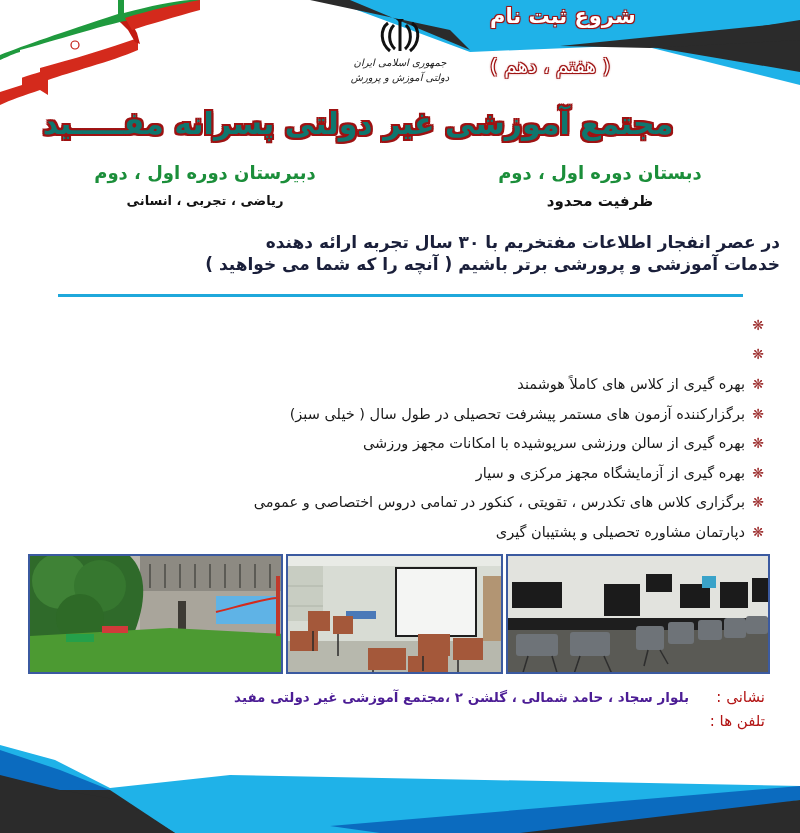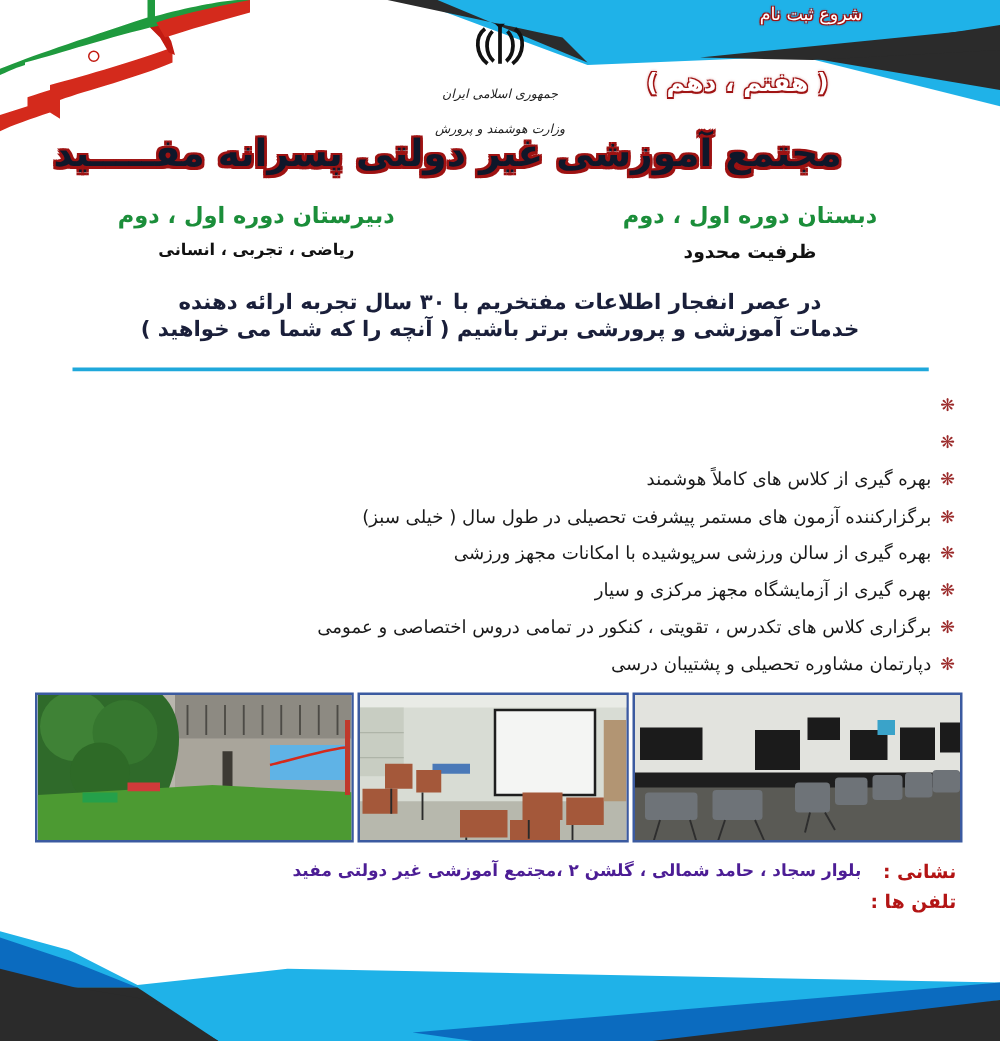--- a/index.html
+++ b/index.html
@@ -5,52 +5,52 @@
     * { box-sizing: border-box; margin: 0; padding: 0; }
     html, body { width: 800px; height: 833px; overflow: hidden; background: #ffffff; }
     body { position: relative; font-family: "DejaVu Sans", sans-serif; direction: rtl; }
     .poster { position: absolute; left: 0; top: 0; width: 800px; height: 833px; background: #fff; overflow: hidden; }
     .bg-svg { position: absolute; left: 0; top: 0; }
 
     .flag { position: absolute; left: 0; top: 0; width: 200px; height: 125px; }
 
     .emblem { position: absolute; left: 345px; top: 15px; width: 110px; text-align: center; }
     .emblem svg { display: block; margin: 0 auto; }
-    .emblem .line { font-family: "DejaVu Serif", serif; font-size: 10px; color: #222; font-style: italic; line-height: 15px; margin-top: 13px; }
-
-    .reg-title { position: absolute; right: 110px; top: 4px; width: 200px; text-align: right; font-size: 14px; font-weight: normal; color: #d4dc2a; color: #fbe94e; -webkit-text-stroke: 0; text-shadow: 0 0 2px #a01414, 0 0 2px #a01414, 1px 1px 0 #a01414, -1px -1px 0 #a01414, 1px -1px 0 #a01414, -1px 1px 0 #a01414; }
+    .emblem .line { font-family: "DejaVu Serif", serif; font-size: 10px; color: #222; font-style: italic; line-height: 15px; }
+
+    .reg-title { position: absolute; right: 110px; top: 4px; width: 200px; text-align: left; font-size: 21px; font-weight: bold; color: #d4dc2a; color: #fbe94e; -webkit-text-stroke: 0; text-shadow: 0 0 2px #a01414, 0 0 2px #a01414, 1px 1px 0 #a01414, -1px -1px 0 #a01414, 1px -1px 0 #a01414, -1px 1px 0 #a01414; }
     .reg-title span { color: #fff; }
-    .grades { position: absolute; right: 110px; top: 54px; width: 200px; text-align: center; font-size: 20px; font-weight: bold; color: #fff; text-shadow: 1px 1px 0 #a01414, -1px -1px 0 #a01414, 1px -1px 0 #a01414, -1px 1px 0 #a01414, 0 0 3px #a01414; }
-
-    .main-title { position: absolute; left: 0; top: 106px; width: 692px; text-align: center; font-size: 30px; font-weight: bold; color: #0f172a; letter-spacing: 1px; text-shadow: 2px 2px 0 #9e1212, -2px -2px 0 #9e1212, 2px -2px 0 #9e1212, -2px 2px 0 #9e1212, 0 2px 0 #9e1212, 2px 0 0 #9e1212, 0 -2px 0 #9e1212, -2px 0 0 #9e1212; padding-left: 24px; }
+    .grades { position: absolute; right: 110px; top: 54px; width: 200px; text-align: left; font-size: 20px; font-weight: normal; color: #fff; text-shadow: 1px 1px 0 #a01414, -1px -1px 0 #a01414, 1px -1px 0 #a01414, -1px 1px 0 #a01414, 0 0 3px #a01414; }
+
+    .main-title { position: absolute; left: 0; top: 106px; width: 692px; text-align: center; font-size: 30px; font-weight: bold; color: #0f766e; letter-spacing: 1px; text-shadow: 2px 2px 0 #9e1212, -2px -2px 0 #9e1212, 2px -2px 0 #9e1212, -2px 2px 0 #9e1212, 0 2px 0 #9e1212, 2px 0 0 #9e1212, 0 -2px 0 #9e1212, -2px 0 0 #9e1212; padding-left: 24px; }
 
     .col { position: absolute; text-align: center; }
     .col-right { right: 60px; top: 160px; width: 280px; }
     .col-left { left: 55px; top: 160px; width: 300px; }
     .green-h { font-size: 18px; font-weight: bold; color: #1b8e3a; line-height: 26px; }
     .sub-h { font-size: 15px; font-weight: bold; color: #111; line-height: 30px; }
     .col-left .sub-h { font-size: 13px; }
 
-    .slogan { position: absolute; left: 20px; top: 231px; width: 760px; text-align: center; font-size: 17px; font-weight: bold; color: #1a1f3a; line-height: 22px; }
+    .slogan { position: absolute; left: 20px; top: 231px; width: 760px; text-align: right; font-size: 17px; font-weight: bold; color: #1a1f3a; line-height: 22px; }
     .divider { position: absolute; left: 58px; top: 294px; width: 685px; height: 3px; background: #1fa8db; }
 
     .features { position: absolute; right: 35px; top: 310px; width: 760px; list-style: none; }
     .features li { display: flex; flex-direction: row; align-items: center; height: 29.6px; font-size: 14.5px; color: #1a1a1a; white-space: nowrap; }
     .features .bullet { color: #9b2a2a; font-size: 14px; margin-left: 6px; width: 14px; text-align: center; }
 
     .photos { position: absolute; left: 28px; top: 554px; width: 744px; height: 120px; display: flex; flex-direction: row; gap: 3px; direction: ltr; }
     .photo { height: 120px; border: 2px solid #3b5aa0; position: relative; overflow: hidden; }
     .photo svg { position: absolute; left: 0; top: 0; }
     .photo-1 { width: 255px; }
     .photo-2 { width: 217px; }
     .photo-3 { width: 264px; }
 
     .contact { position: absolute; right: 35px; top: 685px; width: 740px; }
     .contact-row { display: flex; flex-direction: row; align-items: center; height: 24px; }
-    .contact-label { color: #b31515; font-weight: bold; font-size: 15px; width: 70px; text-align: right; }
+    .contact-label { color: #b31515; font-weight: normal; font-size: 15px; width: 70px; text-align: right; }
     .contact-value { font-size: 13.5px; font-weight: bold; color: #4c1d95; margin-right: 6px; }
   </style>
 </head>
 <body>
 
 <div class="poster">
 
   <svg class="bg-svg" width="800" height="833" viewBox="0 0 800 833">
 
     <polygon points="330,0 800,0 800,85 640,45 470,52" fill="#1fb2e8"></polygon>
@@ -80,21 +80,21 @@
   <div class="emblem">
     <svg width="44" height="40" viewBox="0 0 44 40">
       <path d="M10,8 C2,14 2,28 12,36" fill="none" stroke="#111" stroke-width="3"></path>
       <path d="M16,10 C10,16 10,28 17,34" fill="none" stroke="#111" stroke-width="3"></path>
       <path d="M34,8 C42,14 42,28 32,36" fill="none" stroke="#111" stroke-width="3"></path>
       <path d="M28,10 C34,16 34,28 27,34" fill="none" stroke="#111" stroke-width="3"></path>
       <rect x="20.5" y="6" width="3" height="30" fill="#111"></rect>
       <path d="M18,4 L26,4 L22,8 Z" fill="#111"></path>
     </svg>
     <div class="line">جمهوری اسلامی ایران</div>
-    <div class="line">وزارت هوشمند و پرورش</div>
+    <div class="line">دولتی آموزش و پرورش</div>
   </div>
 
   <div class="reg-title"><span>شروع ثبت نام</span></div>
   <div class="grades">( هفتم ، دهم )</div>
 
   <div class="main-title">مجتمع آموزشی غیر دولتی پسرانه مفـــــید</div>
 
   <div class="col col-right">
     <div class="green-h">دبستان دوره اول ، دوم</div>
     <div class="sub-h">ظرفیت محدود</div>
@@ -132,21 +132,21 @@
     <li>
         <span class="bullet">❋</span>
         <span>بهره گیری از آزمایشگاه مجهز مرکزی و سیار</span>
       </li>
     <li>
         <span class="bullet">❋</span>
         <span>برگزاری کلاس های تکدرس ، تقویتی ، کنکور در تمامی دروس اختصاصی و عمومی</span>
       </li>
     <li>
         <span class="bullet">❋</span>
-        <span>دپارتمان مشاوره تحصیلی و پشتیبان درسی</span>
+        <span>دپارتمان مشاوره تحصیلی و پشتیبان گیری</span>
       </li>
   </ul>
 
   <div class="photos">
     <div class="photo photo-1">
       <svg width="255" height="120" viewBox="0 0 255 120">
         <rect width="255" height="120" fill="#b9b6ad"></rect>
         <rect x="110" y="0" width="145" height="35" fill="#8d8a82"></rect>
         <g stroke="#4d4b46" stroke-width="1.5">
           <line x1="120" y1="8" x2="120" y2="32"></line>

